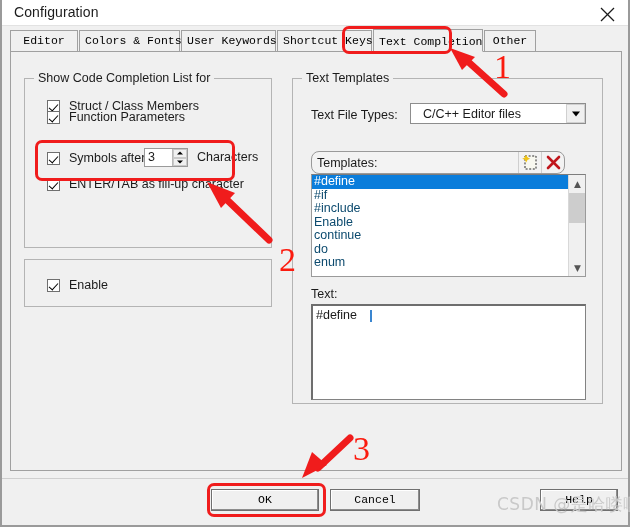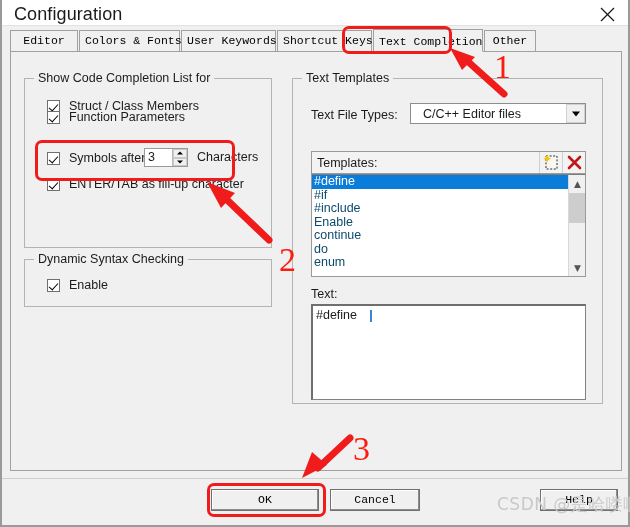--- a/index.html
+++ b/index.html
@@ -22,21 +22,21 @@
 
   
   .titlebar {
     position: absolute; left: 0; top: 0;
     width: 626px; height: 26px;
     background: #ffffff;
     border-bottom: 1px solid #e2e2e2;
   }
   .title-text {
     position: absolute; left: 12px; top: 4px;
-    font-size: 18px; color: #1b1b1b;
+    font-size: 14px; color: #1b1b1b;
     font-family: "Liberation Sans", sans-serif;
     letter-spacing: 0.1px;
   }
   .close-btn {
     position: absolute; right: 6px; top: 1px;
     width: 30px; height: 24px;
     cursor: default;
   }
   .close-btn svg { position: absolute; left: 8px; top: 6px; }
 
@@ -395,37 +395,36 @@
 
       <div class="chklabel" style="position:absolute; left:172px; top:71px; margin-left:0;">Characters</div>
 
       <div class="chkrow" style="left:22px; top:98px;">
         <span class="chkbox checked"></span>
         <span class="chklabel">ENTER/TAB as fill-up character</span>
       </div>
     </div>
 
     <div class="group" style="left:13px; top:207px; width:248px; height:48px;">
-      <div class="legend">Dynamic Syntax Checking</div>
       <div class="chkrow" style="left:22px; top:18px;">
         <span class="chkbox checked"></span>
         <span class="chklabel">Enable</span>
       </div>
     </div>
 
     <div class="group" style="left:281px; top:26px; width:311px; height:326px;">
       <div class="legend">Text Templates</div>
 
       <div class="combo-label" style="left:18px; top:29px;">Text File Types:</div>
       <div class="combo" style="left:117px; top:24px; width:176px; height:21px;">
         <span class="combo-value">C/C++ Editor files</span>
         <span class="combo-arrow-btn"></span>
       </div>
 
-      <div class="tmpl-header" style="left:18px; top:72px; width:275px; height:23px;">
+      <div class="tmpl-header" style="left:18px; top:72px; width:254px; height:23px;border-radius:8px;">
         <span class="tmpl-header-label">Templates:</span>
         <span class="icon-btn">
           <svg width="23" height="21" viewBox="0 0 23 21">
             <rect x="6" y="4" width="11" height="13" fill="#f8f8f0" stroke="#2b2b2b" stroke-width="1" stroke-dasharray="2,1.6"></rect>
             <path d="M6 4 l3.2 3.2 M6 7.5 l1.5 -1.5" stroke="#d8b400" stroke-width="1.4"></path>
             <path d="M7.2 3 l1.4 2.6 l2.6 1.1 l-2.6 1.1 l-1.4 2.6 l-1.4 -2.6 l-2.6 -1.1 l2.6 -1.1 z" fill="#f0c419"></path>
           </svg>
         </span>
         <span class="icon-btn">
           <svg width="23" height="21" viewBox="0 0 23 21">

